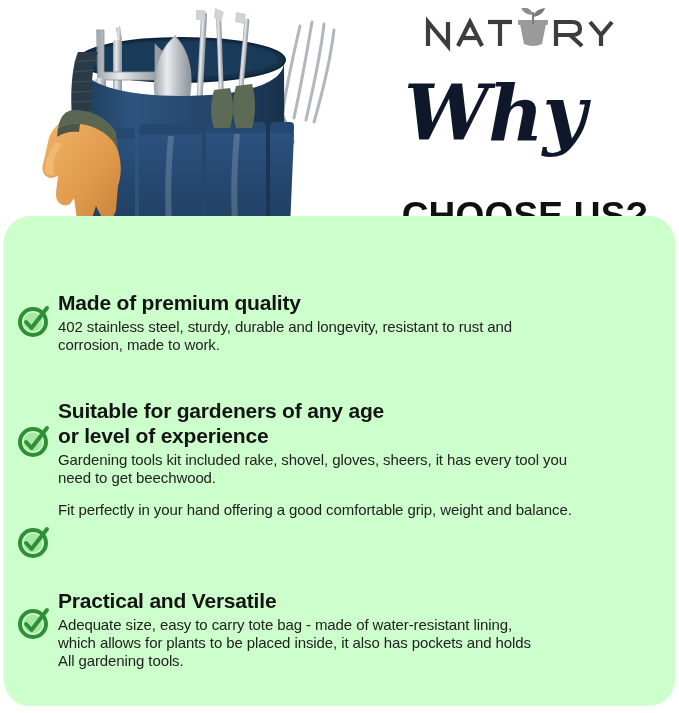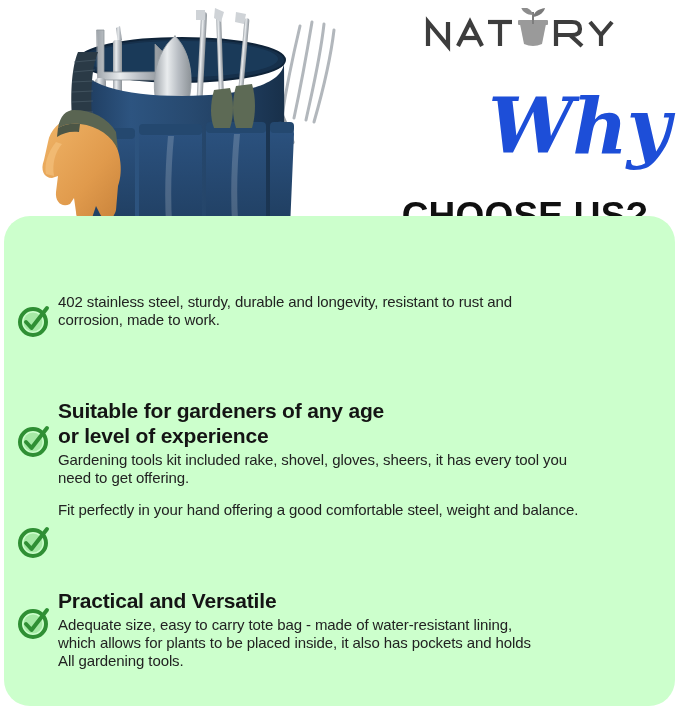--- a/index.html
+++ b/index.html
@@ -37,25 +37,25 @@
     height: 44px;
     display: flex;
     align-items: center;
     justify-content: center;
   }
   .brand-logo svg { display: block; }
 
   .why-script {
     position: absolute;
     left: 404px;
-    top: 73px;
+    top: 60px;
     width: 266px;
     height: 110px;
-    text-align: right;
-    color: #1d4ed8;
+    text-align: left;
+    color: #0f172a;
     font-family: "DejaVu Serif", serif;
     font-style: italic;
     font-weight: 700;
     font-size: 76px;
     line-height: 108px;
     letter-spacing: -1px;
     white-space: nowrap;
   }
 
   .choose-us {
@@ -291,51 +291,52 @@
 
   <div class="feature-item" id="feat-0">
     <span class="check-icon">
       <svg width="36" height="36" viewBox="0 0 36 36" xmlns="http://www.w3.org/2000/svg">
         <circle cx="17" cy="20" r="13" fill="none" stroke="#2f8f34" stroke-width="4"></circle>
         <circle cx="17" cy="20" r="9.5" fill="#5cbf5c" opacity="0.35"></circle>
         <path d="M10 20 L15.5 26 L31 6" fill="none" stroke="#2f8f34" stroke-width="4" stroke-linecap="round" stroke-linejoin="round"></path>
       </svg>
     </span>
     <div class="feature-body">
+      <p class="feature-title">Made of premium quality</p>
       <p class="feature-desc">402 stainless steel, sturdy, durable and longevity, resistant to rust and
 corrosion, made to work.</p>
     </div>
   </div>
 
   <div class="feature-item" id="feat-1">
     <span class="check-icon">
       <svg width="36" height="36" viewBox="0 0 36 36" xmlns="http://www.w3.org/2000/svg">
         <circle cx="17" cy="20" r="13" fill="none" stroke="#2f8f34" stroke-width="4"></circle>
         <circle cx="17" cy="20" r="9.5" fill="#5cbf5c" opacity="0.35"></circle>
         <path d="M10 20 L15.5 26 L31 6" fill="none" stroke="#2f8f34" stroke-width="4" stroke-linecap="round" stroke-linejoin="round"></path>
       </svg>
     </span>
     <div class="feature-body">
       <p class="feature-title">Suitable for gardeners of any age
 or level of experience</p>
       <p class="feature-desc">Gardening tools kit included rake, shovel, gloves, sheers, it has every tool you
-need to get offering.</p>
+need to get beechwood.</p>
     </div>
   </div>
 
   <div class="feature-item" id="feat-2">
     <span class="check-icon">
       <svg width="36" height="36" viewBox="0 0 36 36" xmlns="http://www.w3.org/2000/svg">
         <circle cx="17" cy="20" r="13" fill="none" stroke="#2f8f34" stroke-width="4"></circle>
         <circle cx="17" cy="20" r="9.5" fill="#5cbf5c" opacity="0.35"></circle>
         <path d="M10 20 L15.5 26 L31 6" fill="none" stroke="#2f8f34" stroke-width="4" stroke-linecap="round" stroke-linejoin="round"></path>
       </svg>
     </span>
     <div class="feature-body">
-      <p class="feature-desc">Fit perfectly in your hand offering a good comfortable steel, weight and balance.</p>
+      <p class="feature-desc">Fit perfectly in your hand offering a good comfortable grip, weight and balance.</p>
     </div>
   </div>
 
   <div class="feature-item" id="feat-3">
     <span class="check-icon">
       <svg width="36" height="36" viewBox="0 0 36 36" xmlns="http://www.w3.org/2000/svg">
         <circle cx="17" cy="20" r="13" fill="none" stroke="#2f8f34" stroke-width="4"></circle>
         <circle cx="17" cy="20" r="9.5" fill="#5cbf5c" opacity="0.35"></circle>
         <path d="M10 20 L15.5 26 L31 6" fill="none" stroke="#2f8f34" stroke-width="4" stroke-linecap="round" stroke-linejoin="round"></path>
       </svg>

